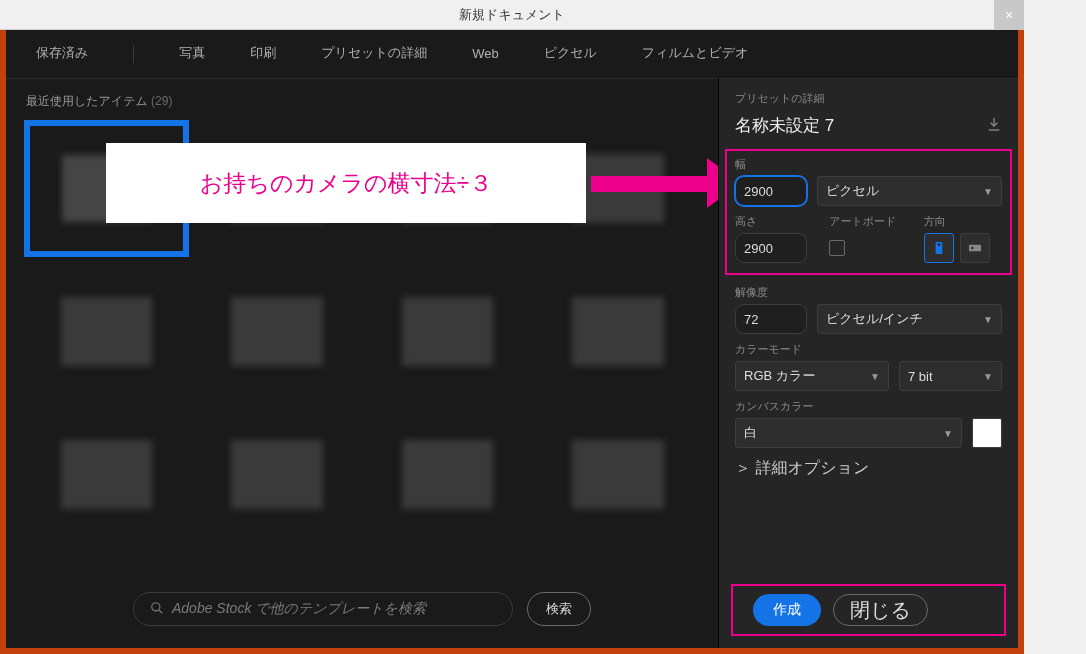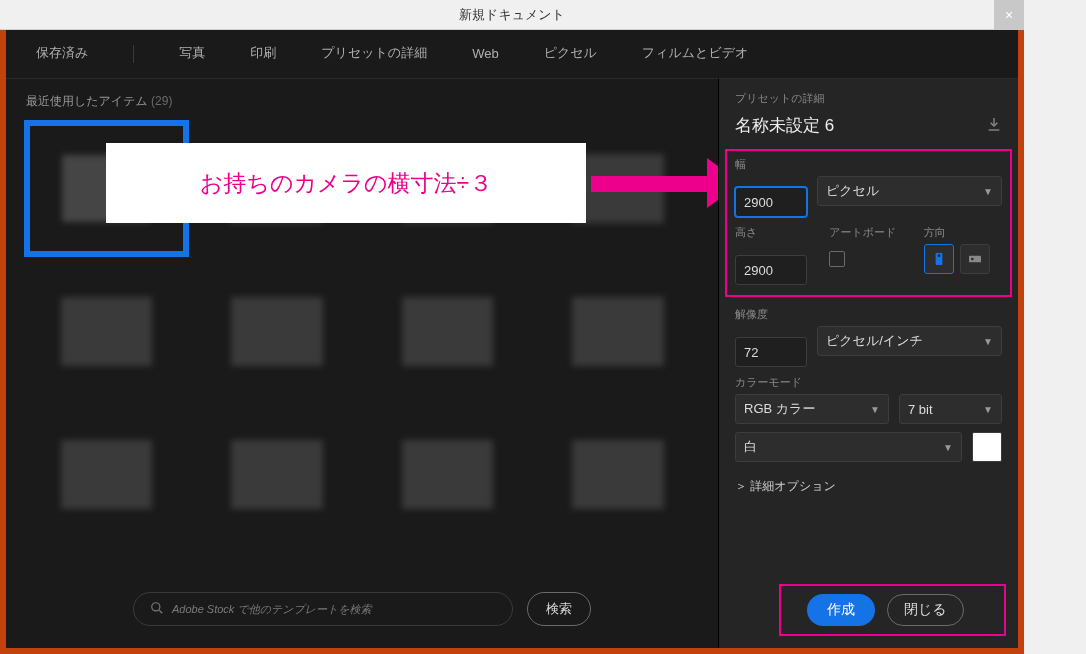--- a/index.html
+++ b/index.html
@@ -19,46 +19,46 @@
   .left-header .count { color:#6a6a6a;}
   .grid { display:grid; grid-template-columns: repeat(4, 1fr); gap:6px; padding:0 4px;}
   .card { aspect-ratio: 1.2/1; position:relative; }
   .thumb { position:absolute; inset:6px 6px 6px 6px; display:flex;align-items:center;justify-content:center;}
   .thumb .shape { width:60%; height:55%; background:#3a3a3a; filter: blur(3px);}
   .card.first .thumb { inset:8px;}
   .card.first { outline: 0px;}
   .card.first::before{content:"";position:absolute;inset:0;border:6px solid #1473e6; pointer-events:none;}
   .card.first .thumb .shape{ background:#454545;}
   .searchbar { position:absolute; left:0; right:0; bottom:14px; height:50px; display:flex; align-items:center; justify-content:center; gap:14px;}
-  .searchfield { border:1px solid #3a3a3a; border-radius:20px; height:34px; width:380px; display:flex;align-items:center; color:#7a7a7a; font-style:italic; font-size:11px; padding:0 16px; gap:8px;}
+  .searchfield { border:1px solid #3a3a3a; border-radius:20px; height:34px; width:380px; display:flex;align-items:center; color:#7a7a7a; font-style:italic; font-size:14px; padding:0 16px; gap:8px;}
   .circle-btn{ border:1px solid #6a6a6a; border-radius:18px; height:34px; padding:0 18px; color:#ddd; font-size:13px; display:flex;align-items:center; cursor:pointer; background:transparent;text-align:right;}
   .annot-box { position:absolute; top:64px; left:100px; width:480px; height:80px; background:#fff; display:flex;align-items:center;justify-content:center; color:#ec008c; font-size:23px; }
   .annot-arrow { position:absolute; top:79px; left:585px; width:150px; height:50px; }
   .annot-arrow .shaft{ position:absolute; top:18px; left:0; right:30px; height:16px; background:#ec008c;}
   .annot-arrow .head{ position:absolute; right:0; top:0; width:0;height:0; border-left:34px solid #ec008c; border-top:25px solid transparent; border-bottom:25px solid transparent;}
   .right { width:300px; border-left:1px solid #000; background:#252525; color:#ccc; font-size:12px; padding:12px 16px 12px 16px; position:relative;border-top:1px solid #2b2b2b;}
   .right .sec-label{ color:#8a8a8a; font-size:11px; }
   .right .docname { color:#eee; font-size:17px; margin:8px 0 12px 0; display:flex; align-items:center; justify-content:space-between;}
   .docname .dl{ color:#8a8a8a; font-size:14px;}
   .box-highlight{ border:2px solid #ec008c; padding:6px 8px 10px 8px; margin:0 -10px 10px -10px;}
   .field-label{ color:#8a8a8a; font-size:11px; margin-bottom:4px;}
   .row { display:flex; gap:10px; margin-bottom:8px;}
-  .inp { background:#1f1f1f; border:1px solid #3d3d3d; color:#ddd; height:30px; padding:0 8px; font-size:13px; border-radius:3px;margin-top:11px;}
+  .inp { background:#1f1f1f; border:1px solid #3d3d3d; color:#ddd; height:30px; padding:0 8px; font-size:13px; border-radius:9px;}
   .inp.focus{ border:1px solid #1473e6; box-shadow:0 0 0 1px #1473e6;}
   .sel { background:#2d2d2d; border:1px solid #3d3d3d; color:#ddd; height:30px; padding:0 8px; font-size:13px; border-radius:3px; display:flex;align-items:center;justify-content:space-between; cursor:pointer;}
   .chev{ color:#999; font-size:10px;}
   .iconbtn{ width:30px;height:30px; border:1px solid #3d3d3d; background:#2d2d2d; border-radius:3px; display:flex;align-items:center;justify-content:center; cursor:pointer; color:#ccc;}
   .iconbtn.active{ border-color:#1473e6; color:#1473e6;}
   .checkbox{ width:16px;height:16px; border:1px solid #6a6a6a; border-radius:2px; background:#252525;}
   .swatch{ width:30px;height:30px;background:#fff;border:1px solid #3d3d3d;border-radius:2px;}
-  .adv{ color:#ccc; font-size:12px; margin-top:16px; cursor:pointer;}
+  .adv{ color:#ccc; font-size:16px; margin-top:10px; cursor:pointer;}
   .footer-wrap{position:absolute;left:12px;right:12px;bottom:12px;}
   .btn-primary{ background:#1473e6;color:#fff;border:none;border-radius:16px; height:32px; padding:0 20px;font-size:14px;cursor:pointer;}
-  .btn-secondary{ background:transparent;color:#ddd;border:1px solid #6a6a6a;border-radius:16px;height:32px;padding:0 16px;font-size:14px;cursor:pointer;}
-  .footer-box{border:2px solid #ec008c; padding:8px 26px; display:flex; gap:12px;margin-left:48px;}
+  .btn-secondary{ background:transparent;color:#ddd;border:1px solid #6a6a6a;border-radius:16px;height:32px;padding:0 16px;font-size:20px;cursor:pointer;}
+  .footer-box{border:2px solid #ec008c; padding:8px 20px; display:flex; gap:12px;}
   .subcols{display:flex; gap:16px;}
   .subcol{flex:1;}
   .orient-svg{width:16px;height:16px;}
   .clock-icon svg{width:16px;height:16px;}
 </style>
 </head>
 <body>
 
 <div class="window">
   <div class="titlebar">
@@ -179,21 +179,21 @@
         </div>
         <div class="annot-arrow">
           <div class="shaft"></div>
             <div class="head"></div>
         </div>
       </div>
 
       <div class="right">
         <div class="sec-label">プリセットの詳細</div>
         <div class="docname">
-          <span>名称未設定 6</span>
+          <span>名称未設定 7</span>
           <span class="dl">
             <svg width="16" height="16" viewBox="0 0 24 24" fill="none" stroke="#8a8a8a" stroke-width="2">
                 <path d="M12 3v12"></path>
                 <path d="m7 10 5 5 5-5"></path>
                 <path d="M4 21h16"></path>
               </svg>
           </span>
         </div>
 
         <div class="box-highlight">
@@ -250,20 +250,21 @@
           <div class="sel" style="flex:1.6">
             <span>RGB カラー</span>
             <span class="chev">▼</span>
           </div>
           <div class="sel" style="flex:1">
             <span>7 bit</span>
             <span class="chev">▼</span>
           </div>
         </div>
 
+        <div class="field-label">カンバスカラー</div>
         <div class="row">
           <div class="sel" style="flex:1">
             <span>白</span>
             <span class="chev">▼</span>
           </div>
           <div class="swatch"></div>
         </div>
 
         <div class="adv">
           <span>＞</span>

